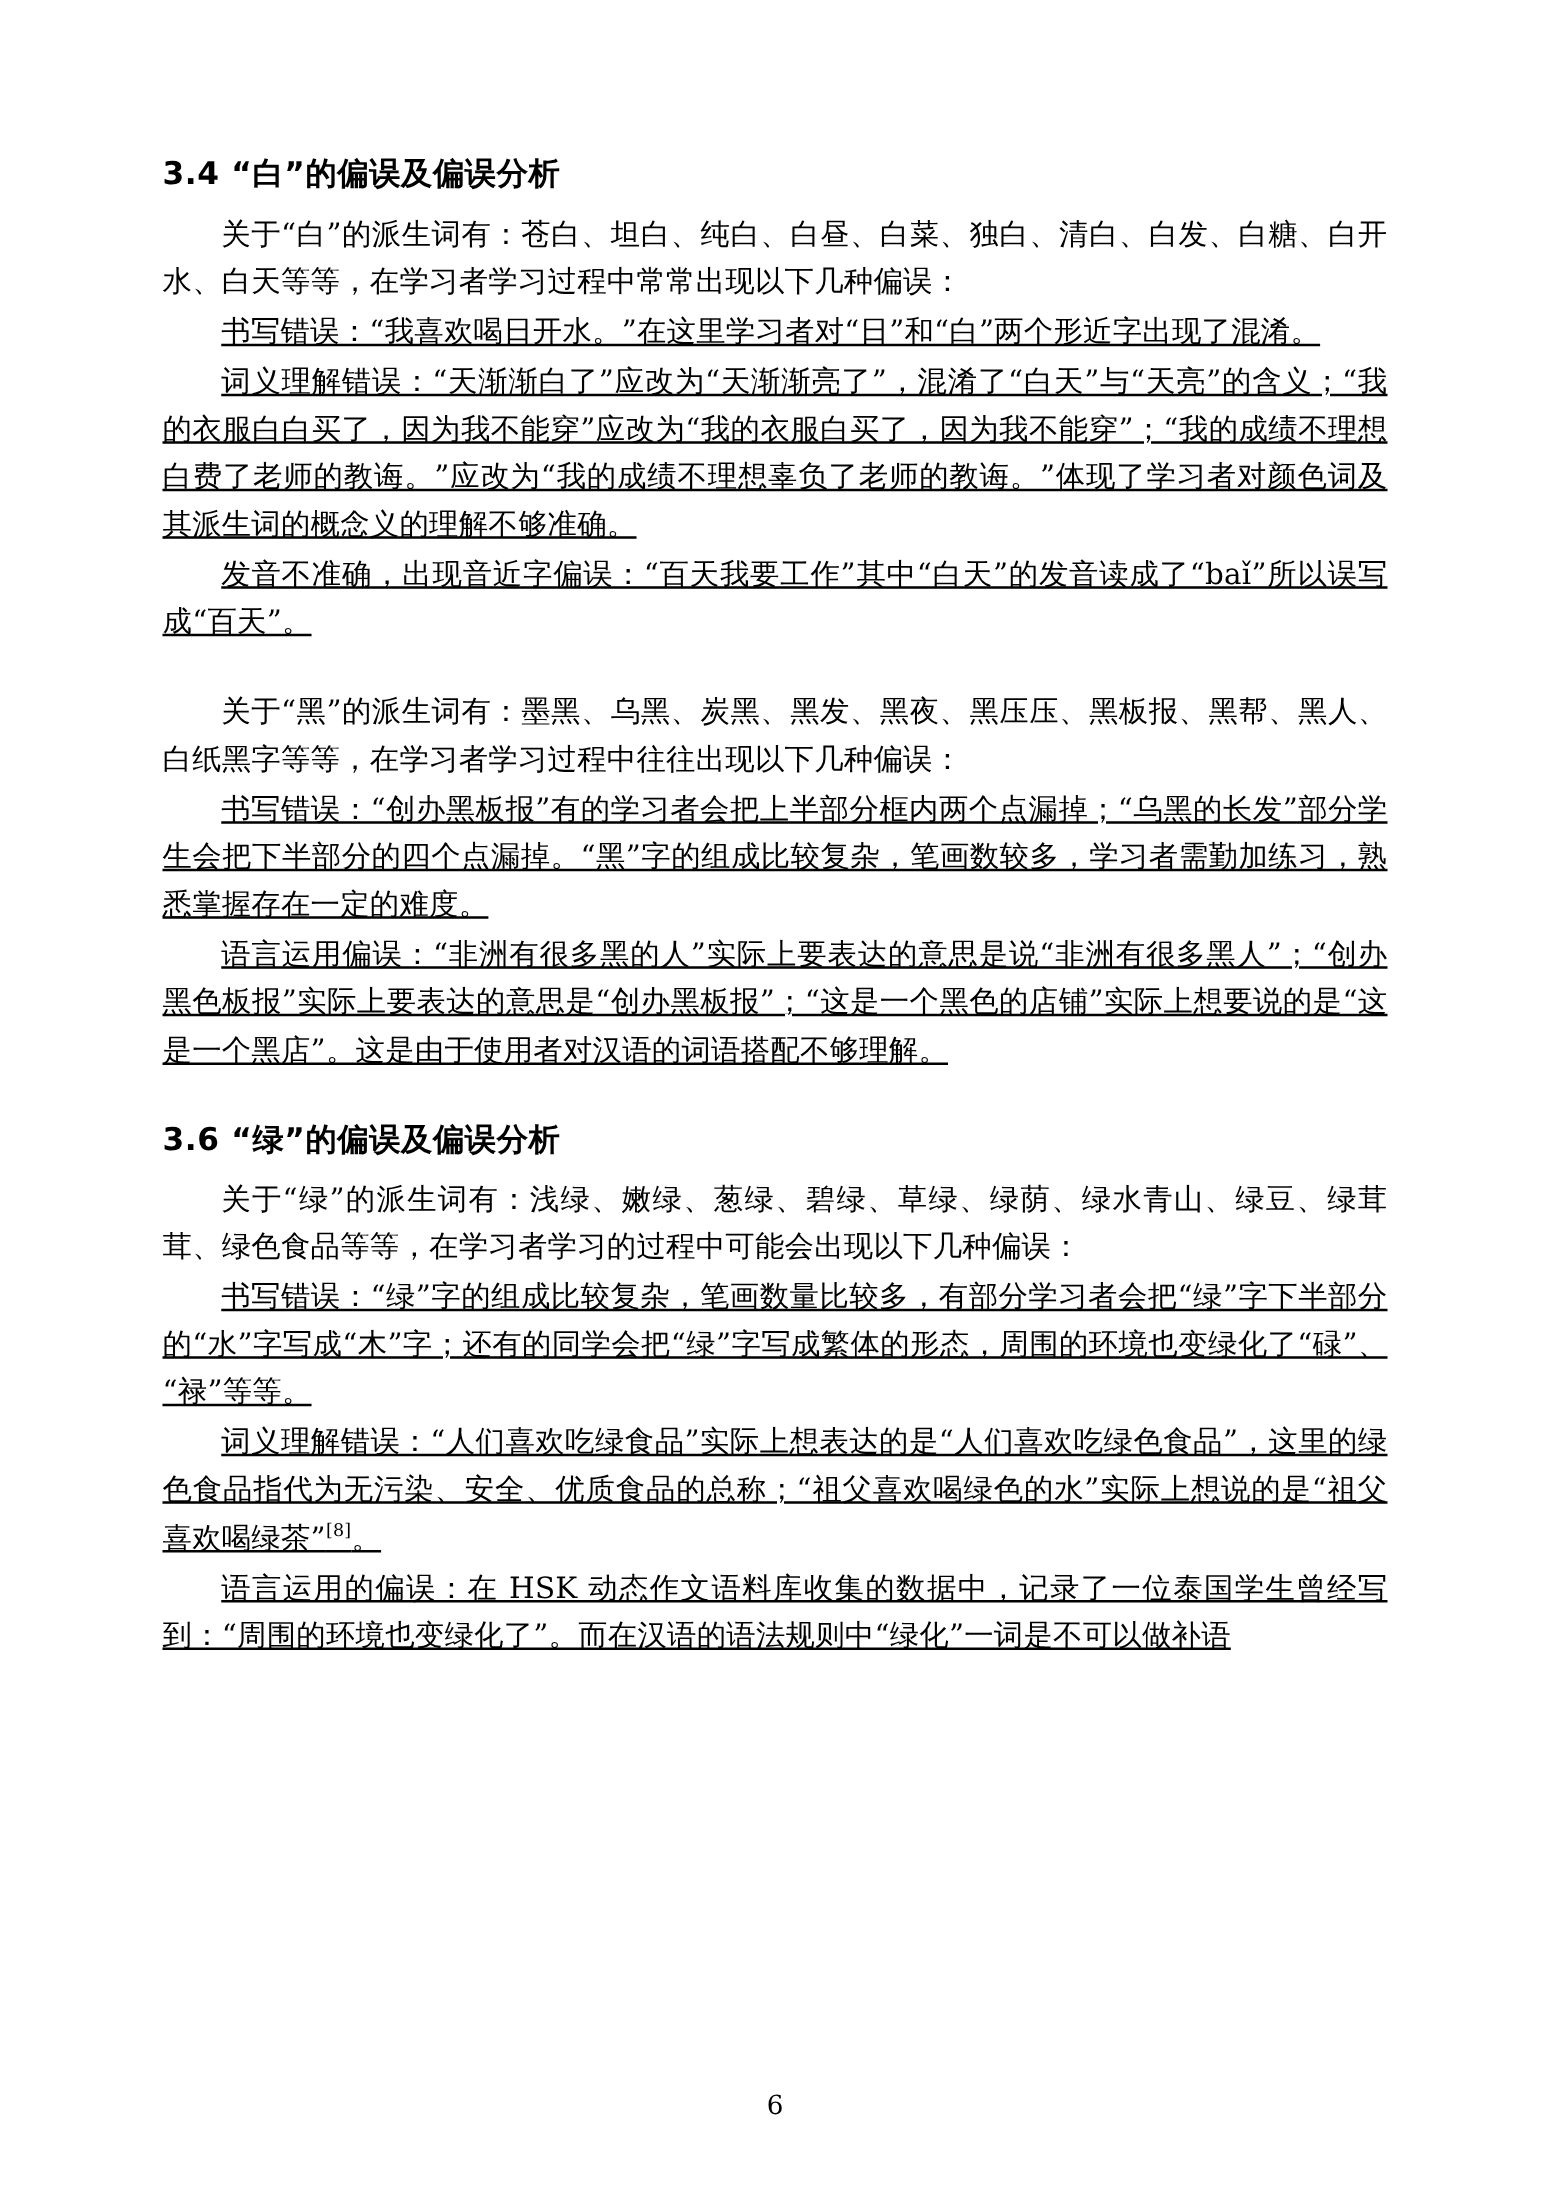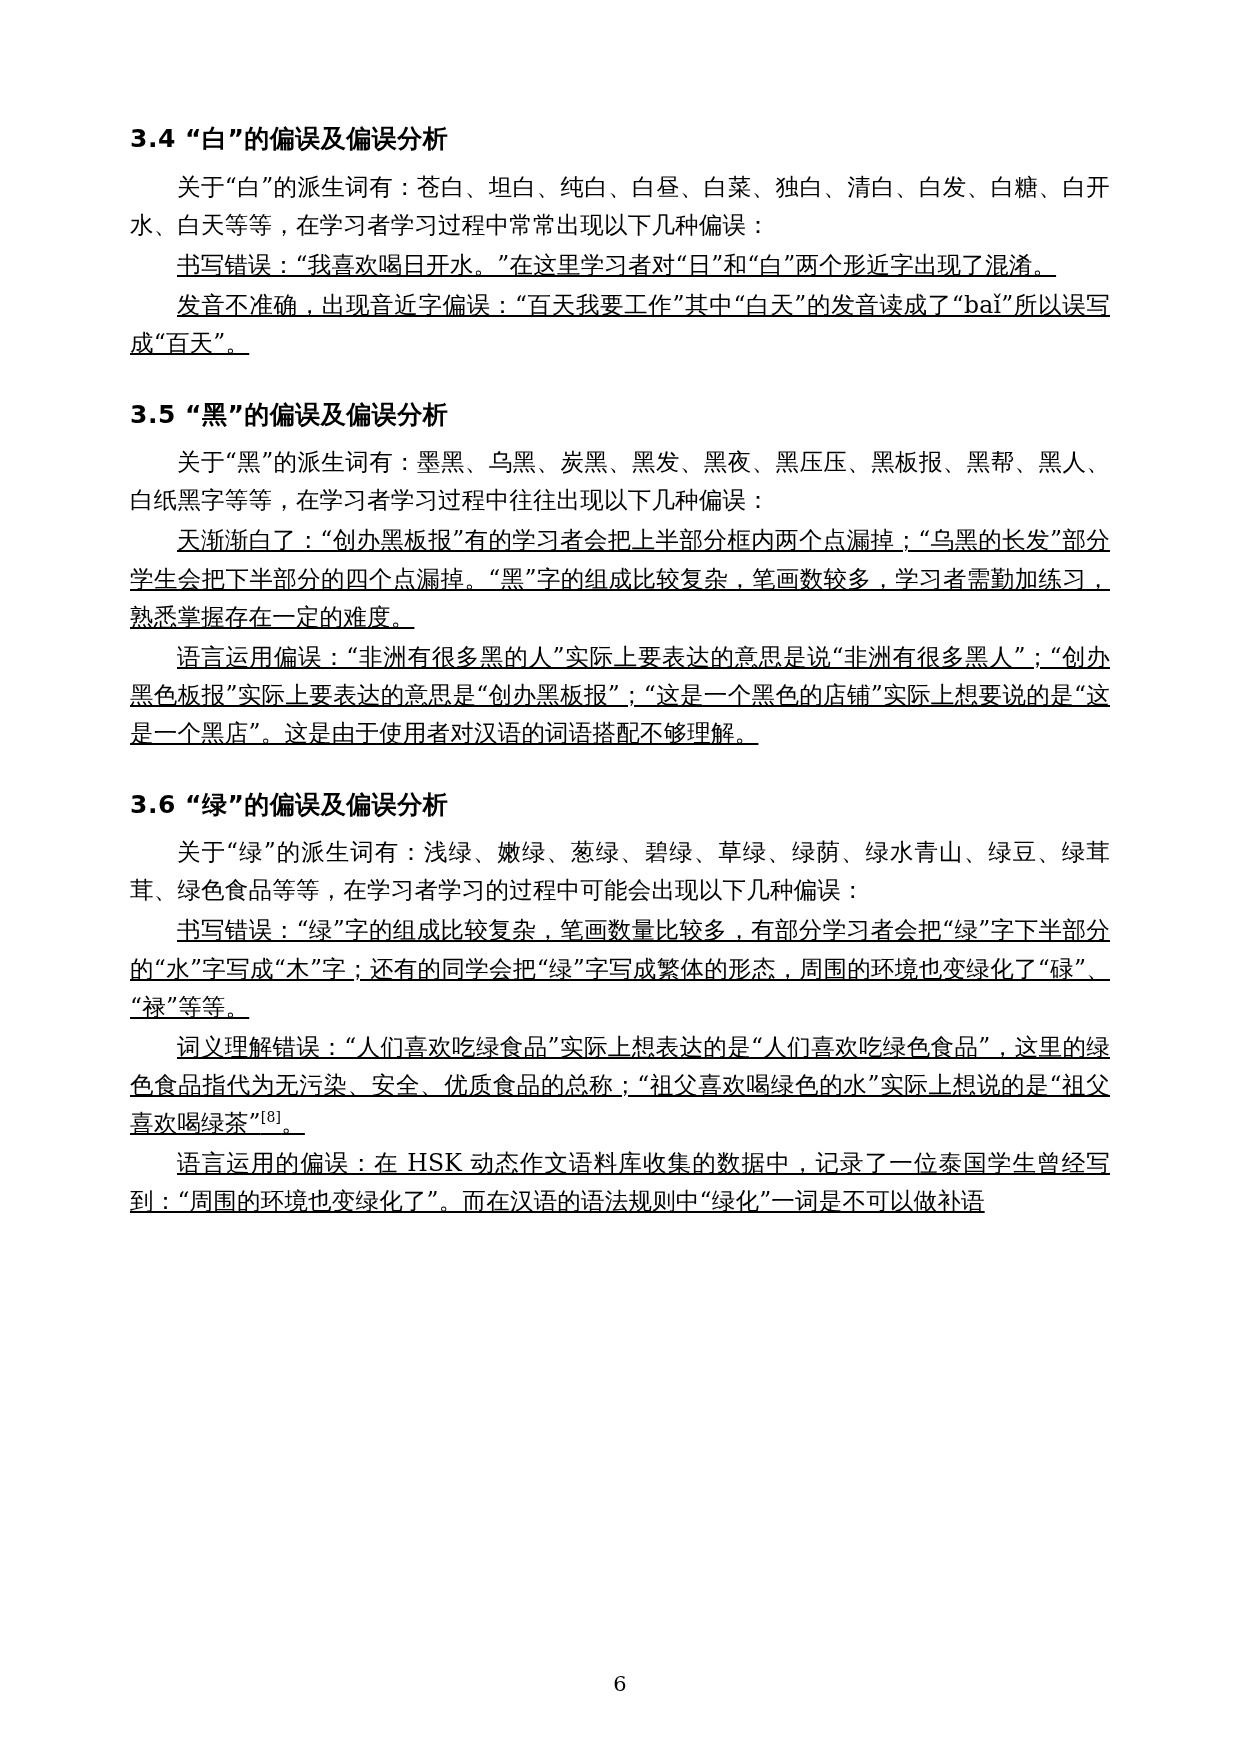--- a/index.html
+++ b/index.html
@@ -66,27 +66,27 @@
 </head>
 <body>
 
 <div class="page">
   <div class="content">
 
     <div class="section">
       <h2 class="section-heading">3.4 “白”的偏误及偏误分析</h2>
       <p class="para">关于“白”的派生词有：苍白、坦白、纯白、白昼、白菜、独白、清白、白发、白糖、白开水、白天等等，在学习者学习过程中常常出现以下几种偏误：</p>
       <p class="para">书写错误：“我喜欢喝日开水。”在这里学习者对“日”和“白”两个形近字出现了混淆。</p>
+      <p class="para">词义理解错误：“天渐渐白了”应改为“天渐渐亮了”，混淆了“白天”与“天亮”的含义；“我的衣服白白买了，因为我不能穿”应改为“我的衣服白买了，因为我不能穿”；“我的成绩不理想白费了老师的教诲。”应改为“我的成绩不理想辜负了老师的教诲。”体现了学习者对颜色词及其派生词的概念义的理解不够准确。</p>
       <p class="para">发音不准确，出现音近字偏误：“百天我要工作”其中“白天”的发音读成了“baǐ”所以误写成“百天”。</p>
     </div>
 
     <div class="section">
-      <h2 class="section-heading">3.5 “黑”的偏误及偏误分析</h2>
       <p class="para">关于“黑”的派生词有：墨黑、乌黑、炭黑、黑发、黑夜、黑压压、黑板报、黑帮、黑人、白纸黑字等等，在学习者学习过程中往往出现以下几种偏误：</p>
-      <p class="para">天渐渐白了：“创办黑板报”有的学习者会把上半部分框内两个点漏掉；“乌黑的长发”部分学生会把下半部分的四个点漏掉。“黑”字的组成比较复杂，笔画数较多，学习者需勤加练习，熟悉掌握存在一定的难度。</p>
+      <p class="para">书写错误：“创办黑板报”有的学习者会把上半部分框内两个点漏掉；“乌黑的长发”部分学生会把下半部分的四个点漏掉。“黑”字的组成比较复杂，笔画数较多，学习者需勤加练习，熟悉掌握存在一定的难度。</p>
       <p class="para">语言运用偏误：“非洲有很多黑的人”实际上要表达的意思是说“非洲有很多黑人”；“创办黑色板报”实际上要表达的意思是“创办黑板报”；“这是一个黑色的店铺”实际上想要说的是“这是一个黑店”。这是由于使用者对汉语的词语搭配不够理解。</p>
     </div>
 
     <div class="section">
       <h2 class="section-heading">3.6 “绿”的偏误及偏误分析</h2>
       <p class="para">关于“绿”的派生词有：浅绿、嫩绿、葱绿、碧绿、草绿、绿荫、绿水青山、绿豆、绿茸茸、绿色食品等等，在学习者学习的过程中可能会出现以下几种偏误：</p>
       <p class="para">书写错误：“绿”字的组成比较复杂，笔画数量比较多，有部分学习者会把“绿”字下半部分的“水”字写成“木”字；还有的同学会把“绿”字写成繁体的形态，周围的环境也变绿化了“碌”、“禄”等等。</p>
       <p class="para">词义理解错误：“人们喜欢吃绿食品”实际上想表达的是“人们喜欢吃绿色食品”，这里的绿色食品指代为无污染、安全、优质食品的总称；“祖父喜欢喝绿色的水”实际上想说的是“祖父喜欢喝绿茶”<sup class="ref">[8]</sup>。</p>
       <p class="para">语言运用的偏误：在 HSK 动态作文语料库收集的数据中，记录了一位泰国学生曾经写到：“周围的环境也变绿化了”。而在汉语的语法规则中“绿化”一词是不可以做补语</p>
     </div>

